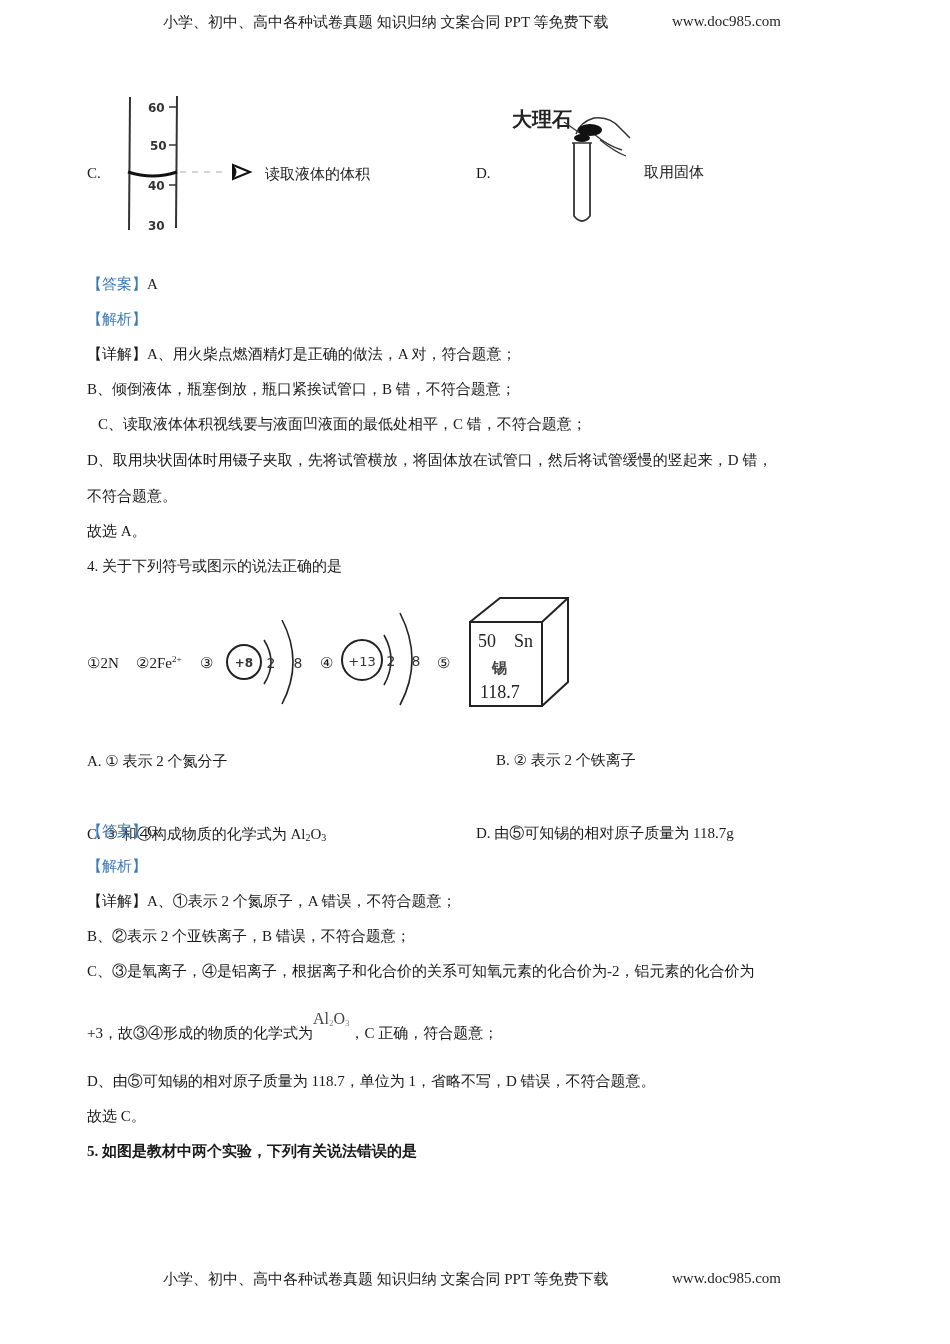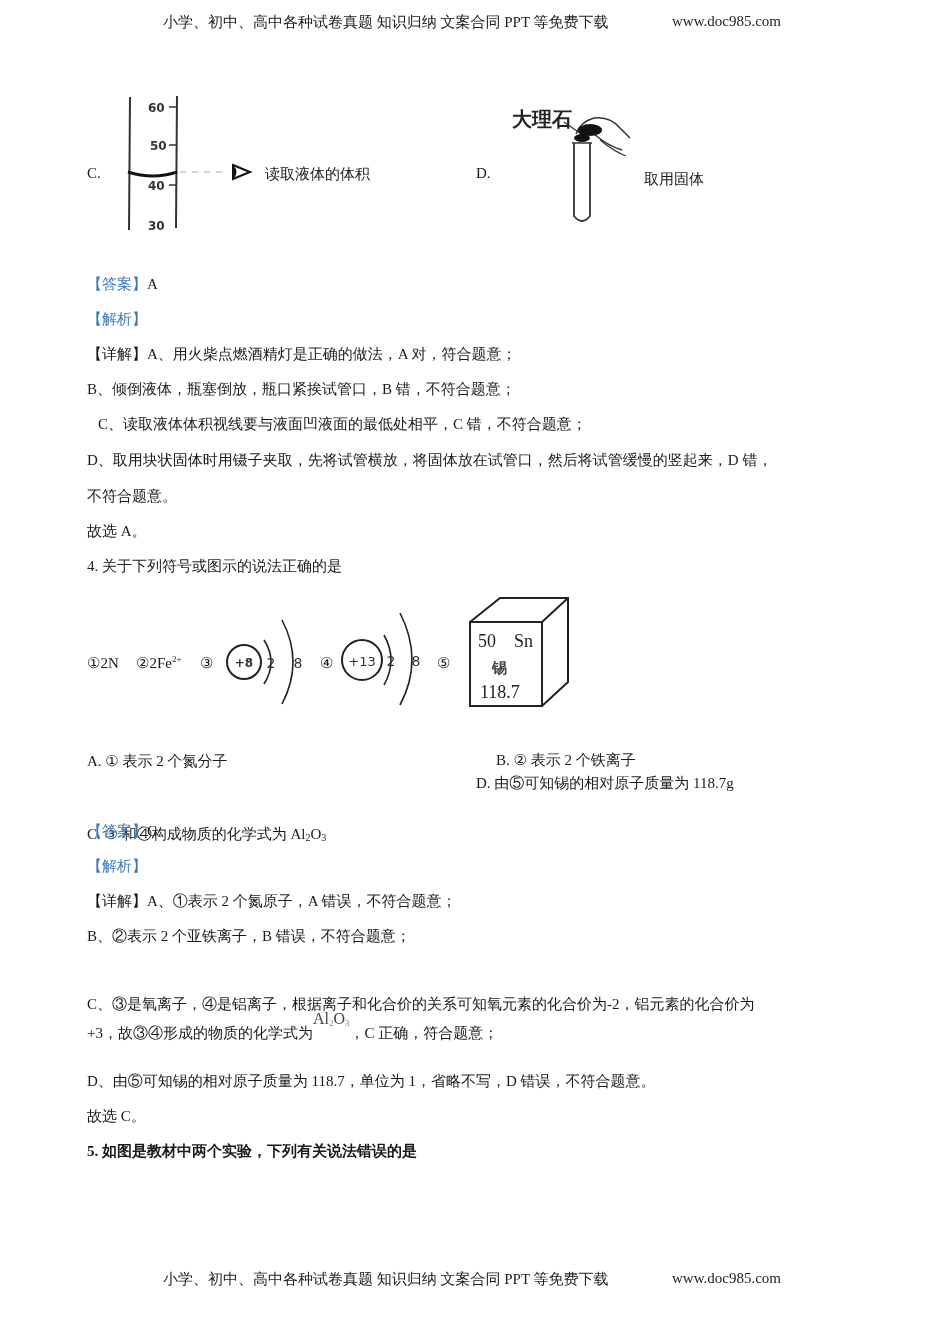--- a/index.html
+++ b/index.html
@@ -47,21 +47,21 @@
   <line x1="12" y1="35" x2="32" y2="35" stroke="#333" stroke-width="1.5"></line>
   <line x1="4" y1="14" x2="24" y2="28" stroke="#333" stroke-width="1.2"></line>
   <g>
     <path d="M16 26 Q20 14 34 10 Q50 8 60 20 L70 30" stroke="#333" stroke-width="1.5" fill="none"></path>
     <path d="M34 26 Q48 38 62 42" stroke="#333" stroke-width="1.4" fill="none"></path>
     <path d="M40 32 Q55 44 66 48" stroke="#333" stroke-width="1.2" fill="none"></path>
     <ellipse cx="30" cy="22" rx="12" ry="6" fill="#111"></ellipse>
     <ellipse cx="22" cy="30" rx="8" ry="4" fill="#111"></ellipse>
   </g>
 </svg>
-<div class="abs opt" style="left:644px; top:170px;text-align:right;">取用固体</div>
+<div class="abs opt" style="left:644px; top:163px;text-align:right;">取用固体</div>
 
 <div class="abs line" style="top:274px;">
   <span class="tag">【答案】</span><span>A</span>
 </div>
 <div class="abs line tag" style="top:309px;">【解析】</div>
 <div class="abs line" style="top:344px;">
   <span>【详解】</span><span>A、用火柴点燃酒精灯是正确的做法，A 对，符合题意；</span>
 </div>
 <div class="abs line" style="top:379px;">B、倾倒液体，瓶塞倒放，瓶口紧挨试管口，B 错，不符合题意；</div>
 <div class="abs line" style="top:414px;margin-left:11px;">C、读取液体体积视线要与液面凹液面的最低处相平，C 错，不符合题意；</div>
@@ -105,31 +105,31 @@
   <text x="52" y="53" font-family="Liberation Serif, serif" font-size="18" fill="#222">Sn</text>
   <text x="30" y="79" font-family="DejaVu Sans, sans-serif" font-size="15" font-weight="bold" fill="#444">锡</text>
   <text x="18" y="104" font-family="Liberation Serif, serif" font-size="18" fill="#222">118.7</text>
 </svg>
 
 <div class="abs line" style="top:751px;">A. ① 表示 2 个氮分子</div>
 <div class="abs opt" style="left:476px; top:751px;margin-left:20px;">B. ② 表示 2 个铁离子</div>
 <div class="abs line" style="top:824px;">
   <span>C. ③ 和④构成物质的化学式为 Al</span><span class="sub">2</span><span>O</span><span class="sub">3</span>
 </div>
-<div class="abs opt" style="left:476px; top:774px;">D. 由⑤可知锡的相对原子质量为 118.7g</div>
+<div class="abs opt" style="left:476px; top:824px;">D. 由⑤可知锡的相对原子质量为 118.7g</div>
 
 <div class="abs line" style="top:821px;">
   <span class="tag">【答案】</span><span>C</span>
 </div>
 <div class="abs line tag" style="top:856px;">【解析】</div>
 <div class="abs line" style="top:891px;">
   <span>【详解】</span><span>A、①表示 2 个氮原子，A 错误，不符合题意；</span>
 </div>
 <div class="abs line" style="top:926px;">B、②表示 2 个亚铁离子，B 错误，不符合题意；</div>
-<div class="abs line" style="top:994px;">C、③是氧离子，④是铝离子，根据离子和化合价的关系可知氧元素的化合价为-2，铝元素的化合价为</div>
+<div class="abs line" style="top:961px;">C、③是氧离子，④是铝离子，根据离子和化合价的关系可知氧元素的化合价为-2，铝元素的化合价为</div>
 <div class="abs line" style="top:1023px;">
   <span>+3，故③④形成的物质的化学式为</span><span style="position:relative; top:-14px; font-size:16px; color:#444;"><span>Al</span><span class="sub" style="font-size:9px; color:#888;">2</span><span>O</span><span class="sub" style="font-size:9px; color:#888;">3</span></span><span>，C 正确，符合题意；</span>
 </div>
 <div class="abs line" style="top:1071px;">D、由⑤可知锡的相对原子质量为 118.7，单位为 1，省略不写，D 错误，不符合题意。</div>
 <div class="abs line" style="top:1106px;">故选 C。</div>
 
 <div class="abs line" style="top:1141px;font-weight:bold;">5. 如图是教材中两个实验，下列有关说法错误的是</div>
 
 <div class="abs hdr" style="left:163px; top:1270px;">小学、初中、高中各种试卷真题  知识归纳  文案合同  PPT 等免费下载</div>
 <div class="abs hdr" style="left:672px; top:1270px;">www.doc985.com</div>

